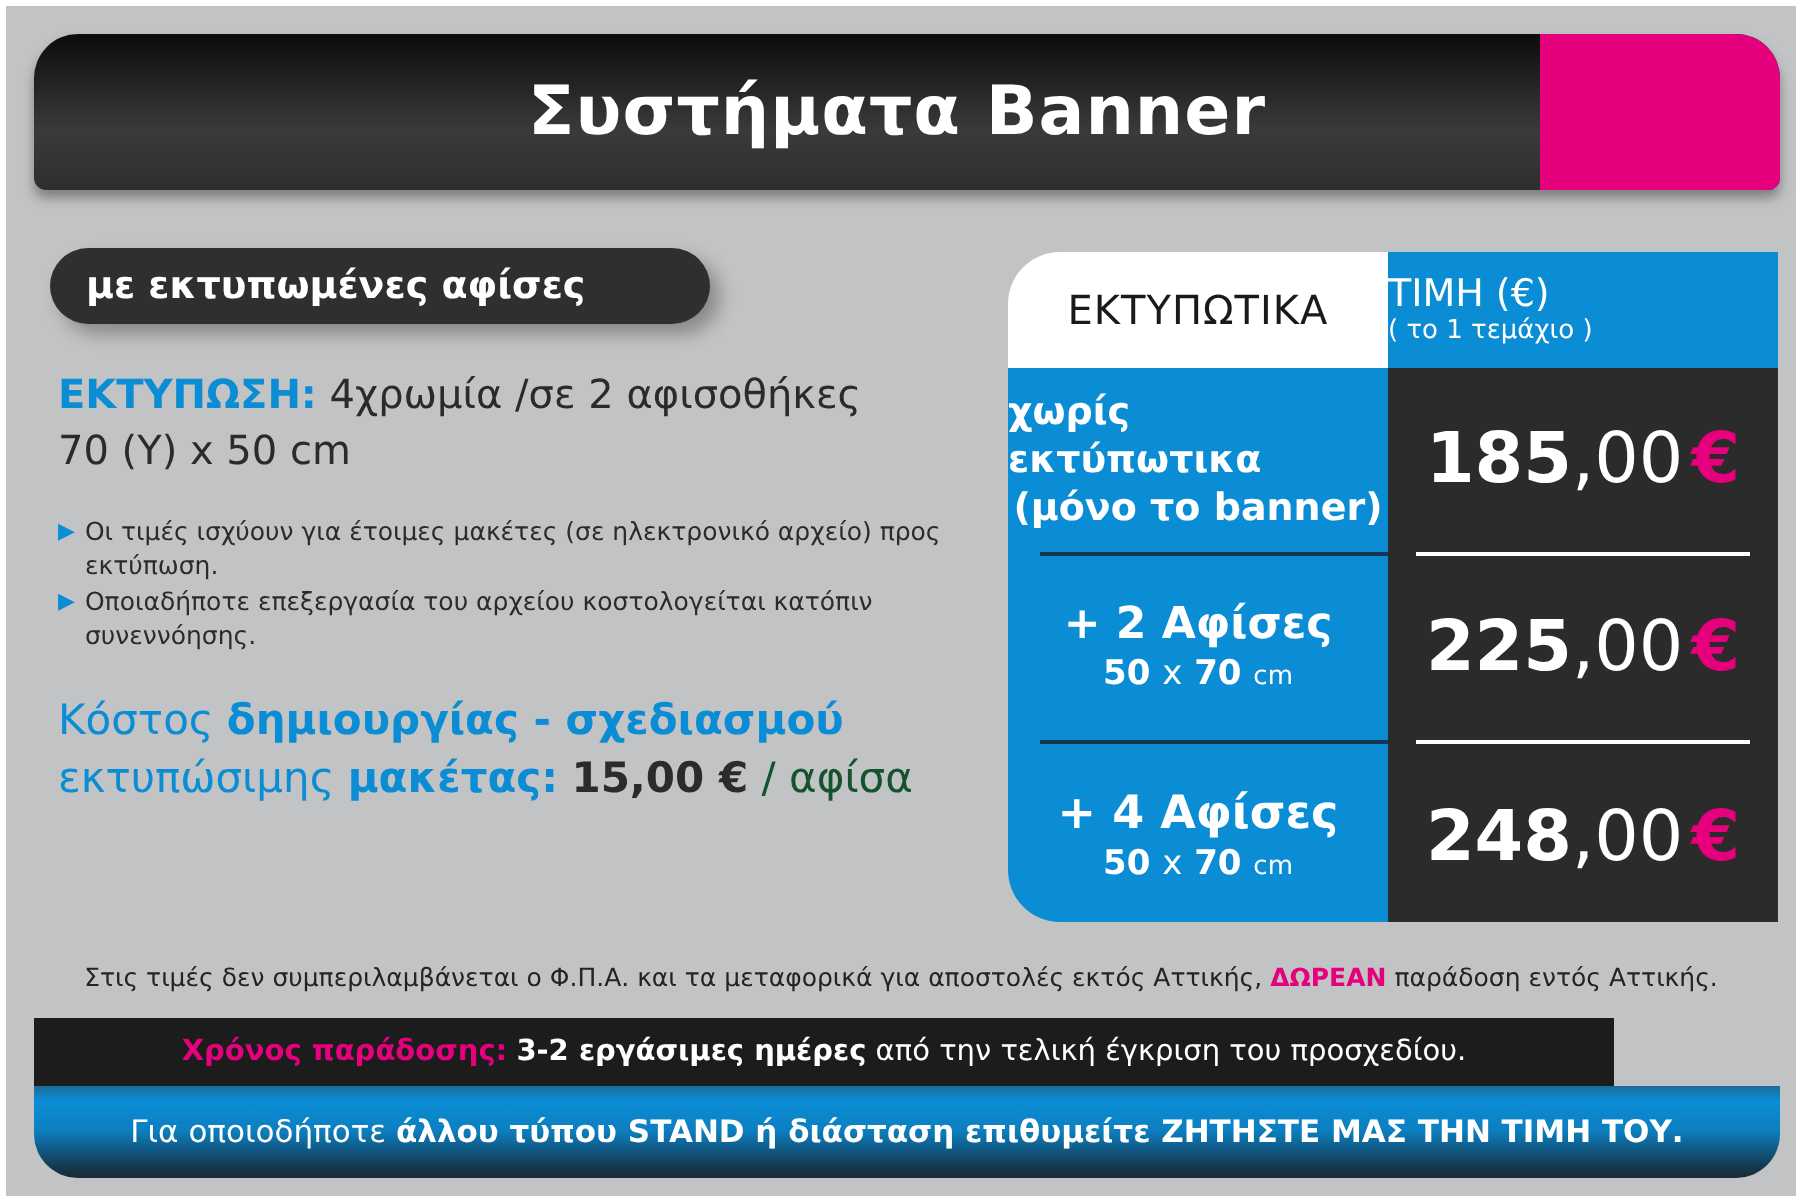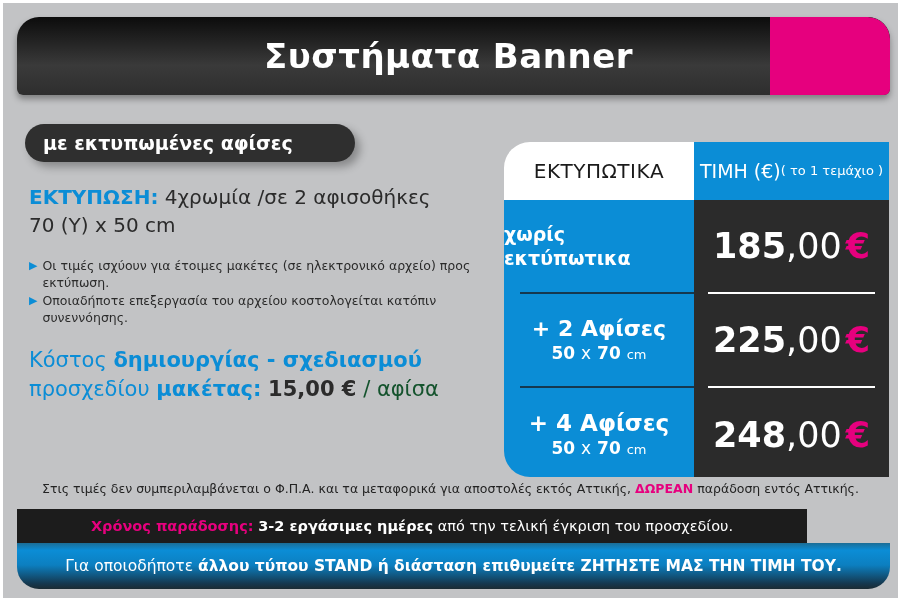--- a/index.html
+++ b/index.html
@@ -55,29 +55,28 @@
   #cost{margin-top:20px;color:#0b8dd6;font-size:21px;line-height:29px;}
   #cost b{font-weight:bold;}
   #cost .dark{color:#2b2b2b;font-weight:bold;}
   #cost .darkn{color:#14532d;font-weight:normal;}
 
   
   #table{
     position:absolute;left:501px;top:123px;width:385px;height:335px;
     border-radius:26px 0 0 26px;overflow:hidden;
     font-size:0;
-    margin-top:16px;
   }
   .trow{display:flex;width:100%;}
   .cL{width:190px;box-sizing:border-box;}
   .cR{width:195px;box-sizing:border-box;background:#2b2b2b;}
   
   .hL{height:58px;background:#ffffff;display:flex;align-items:center;justify-content:center;
       color:#1a1a1a;font-size:20px;letter-spacing:.5px;}
-  .hR{height:58px;background:#0b8dd6;display:flex;flex-direction:row;align-items:center;justify-content:center;color:#fff;}
+  .hR{height:58px;background:#0b8dd6;display:flex;flex-direction:column;justify-content:center;color:#fff;}
   .hR .t1{font-size:19px;line-height:21px;}
   .hR .t2{font-size:13px;line-height:16px;}
   
   .bL{background:#0b8dd6;display:flex;flex-direction:column;align-items:center;justify-content:center;color:#fff;}
   .bR{display:flex;align-items:center;justify-content:center;}
   .r1 .bL,.r1 .bR{height:92px;}
   .r2 .bL,.r2 .bR{height:92px;}
   .r3 .bL,.r3 .bR{height:93px;}
   .bL .big{font-size:22px;font-weight:bold;line-height:27px;}
   .bL .big2{font-size:23px;font-weight:bold;line-height:28px;}
@@ -155,40 +154,41 @@
         <span class="tri">▶</span>
         <span>Οποιαδήποτε επεξεργασία του αρχείου κοστολογείται κατόπιν συνεννόησης.</span>
       </div>
     </div>
 
     <div id="cost">
       <div>
         <span>Κόστος </span><b>δημιουργίας - σχεδιασμού</b>
       </div>
       <div>
-        <span>προσχεδίου </span><b>μακέτας:</b>
+        <span>εκτυπώσιμης </span><b>μακέτας:</b>
         <span class="dark">15,00 €</span>
         <span class="darkn">/ αφίσα</span>
       </div>
     </div>
   </div>
 
   <div id="table">
 
     <div class="trow">
       <div class="cL hL">ΕΚΤΥΠΩΤΙΚΑ</div>
       <div class="cR hR">
         <div class="t1">ΤΙΜΗ (€)</div>
         <div class="t2">( το 1 τεμάχιο )</div>
       </div>
     </div>
 
     <div class="trow r1">
       <div class="cL bL">
         <div class="l1">χωρίς εκτύπωτικα</div>
+        <div class="l2">(μόνο το banner)</div>
       </div>
       <div class="cR bR">
         <span class="price"><span>185</span><span class="dec">,00</span><span class="eur">€</span></span>
       </div>
     </div>
     <div class="rowsep">
       <div class="sL">
           <div class="sepb"></div>
         </div>
       <div class="sR">

